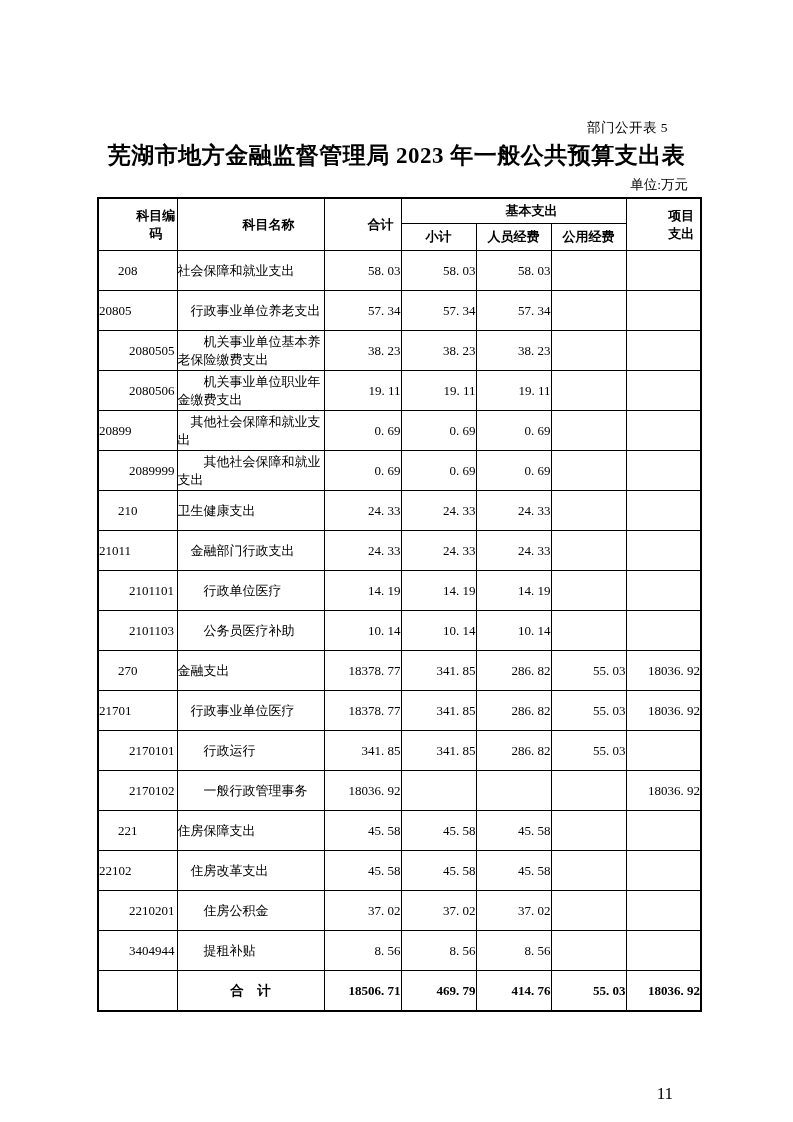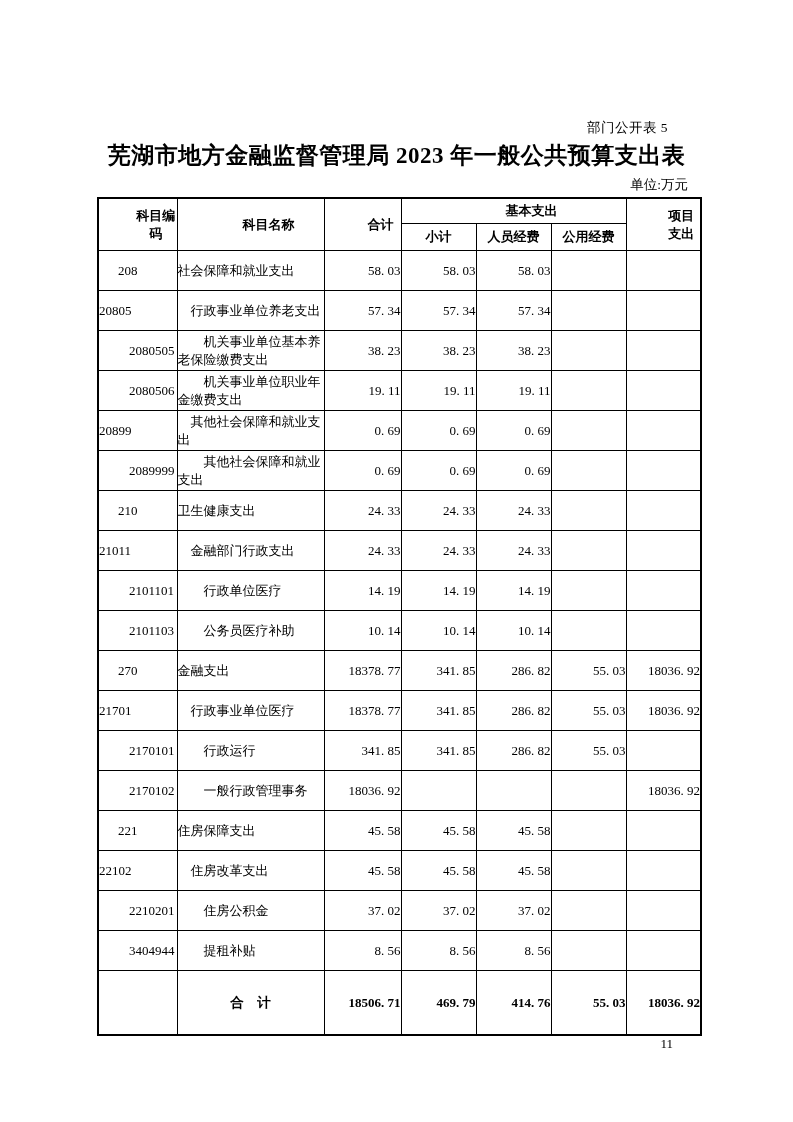--- a/index.html
+++ b/index.html
@@ -73,27 +73,27 @@
     padding: 0 2px 0 6px;
   }
   .name-cell.lvl2 { text-indent: 13px; margin-left: 36px; }
   .name-cell.lvl3 { text-indent: 26px; }
   .num { text-align: right; padding-right: 9px; }
   tr.total-row td { font-weight: bold; }
   td.total-label {
     text-align: center;
     text-indent: 0;
     font-size: 13.5px;
-    padding: 12px;
+    padding: 0;
   }
   .page-number {
     position: absolute;
-    top: 1036px;
+    top: 1084px;
     right: 120px;
-    font-size: 13px;
+    font-size: 17px;
   }
 </style>
 </head>
 <body>
 
 <div class="page">
 
   <div class="corner-label">部门公开表 5</div>
 
   <h1 class="doc-title">芜湖市地方金融监督管理局 2023 年一般公共预算支出表</h1>

